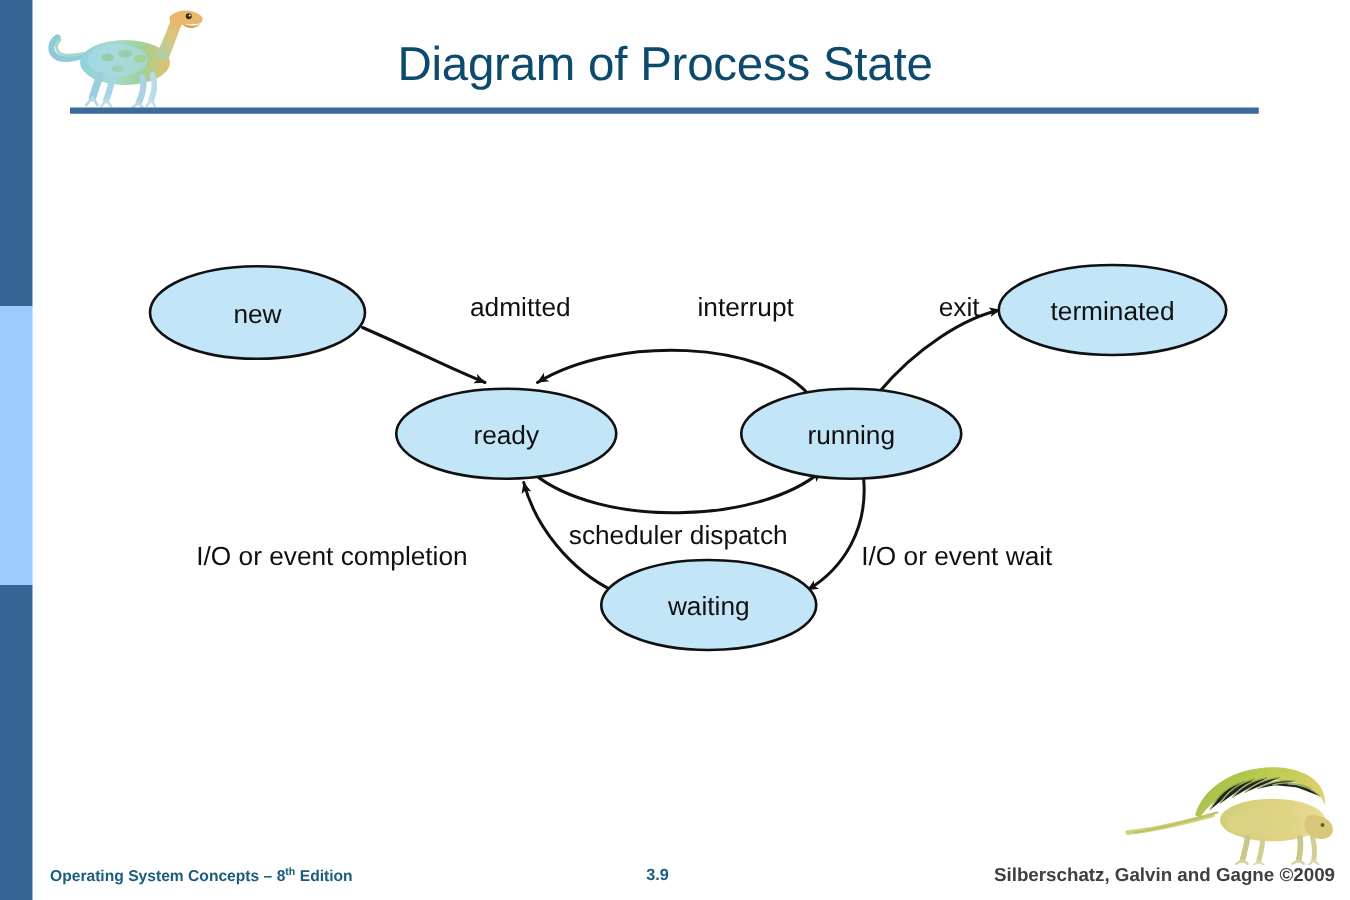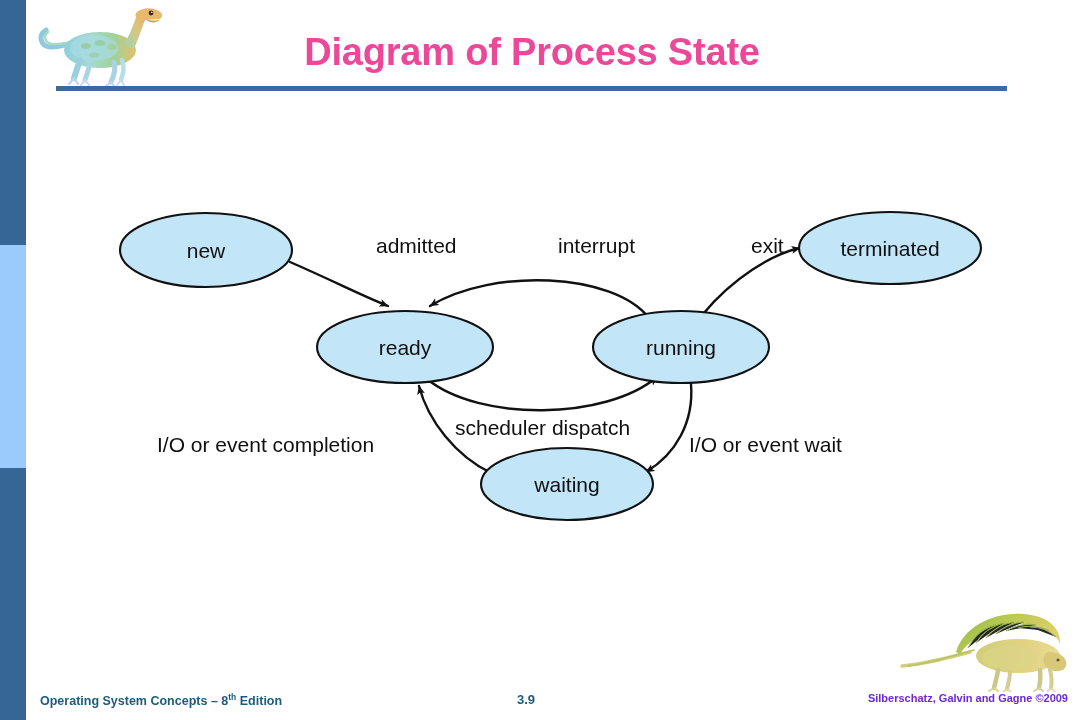--- a/index.html
+++ b/index.html
@@ -42,22 +42,22 @@
   }
 
   
   #page-title {
     position: absolute;
     left: 56px;
     top: 31px;
     width: 952px;
     text-align: center;
     font-size: 38px;
-    font-weight: bold;
-    color: #ec4899;
+    font-weight: normal;
+    color: #0c4a6e;
     letter-spacing: -0.2px;
     white-space: nowrap;
   }
   #title-rule {
     position: absolute;
     left: 56px;
     top: 86px;
     width: 951px;
     height: 5px;
     background: #3d6b99;
@@ -126,23 +126,23 @@
     width: 1052px;
     text-align: center;
     font-size: 13px;
     font-weight: bold;
     color: #1b5c7e;
   }
   #footer-right {
     position: absolute;
     right: 12px;
     top: 692px;
-    font-size: 11px;
+    font-size: 15px;
     font-weight: bold;
-    color: #6d28d9;
+    color: #404040;
     white-space: nowrap;
   }
 </style>
 </head>
 <body>
 
 <div id="sidebar">
   <div class="band band-top"></div>
   <div class="band band-mid"></div>
   <div class="band band-bottom"></div>

